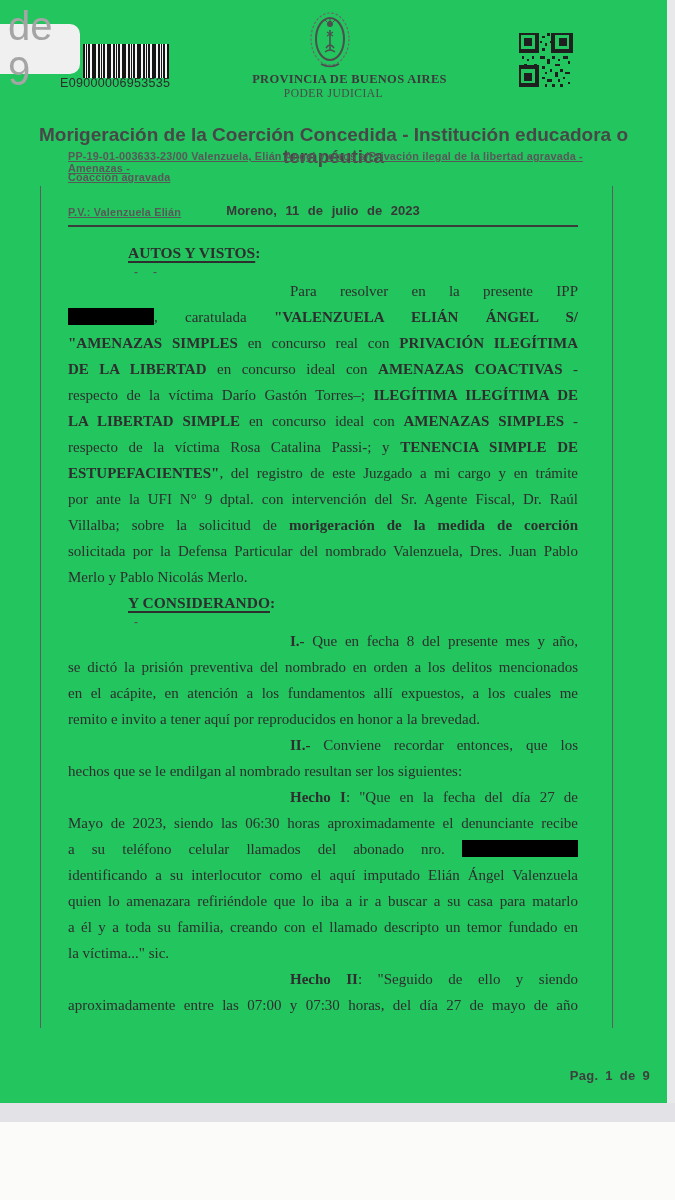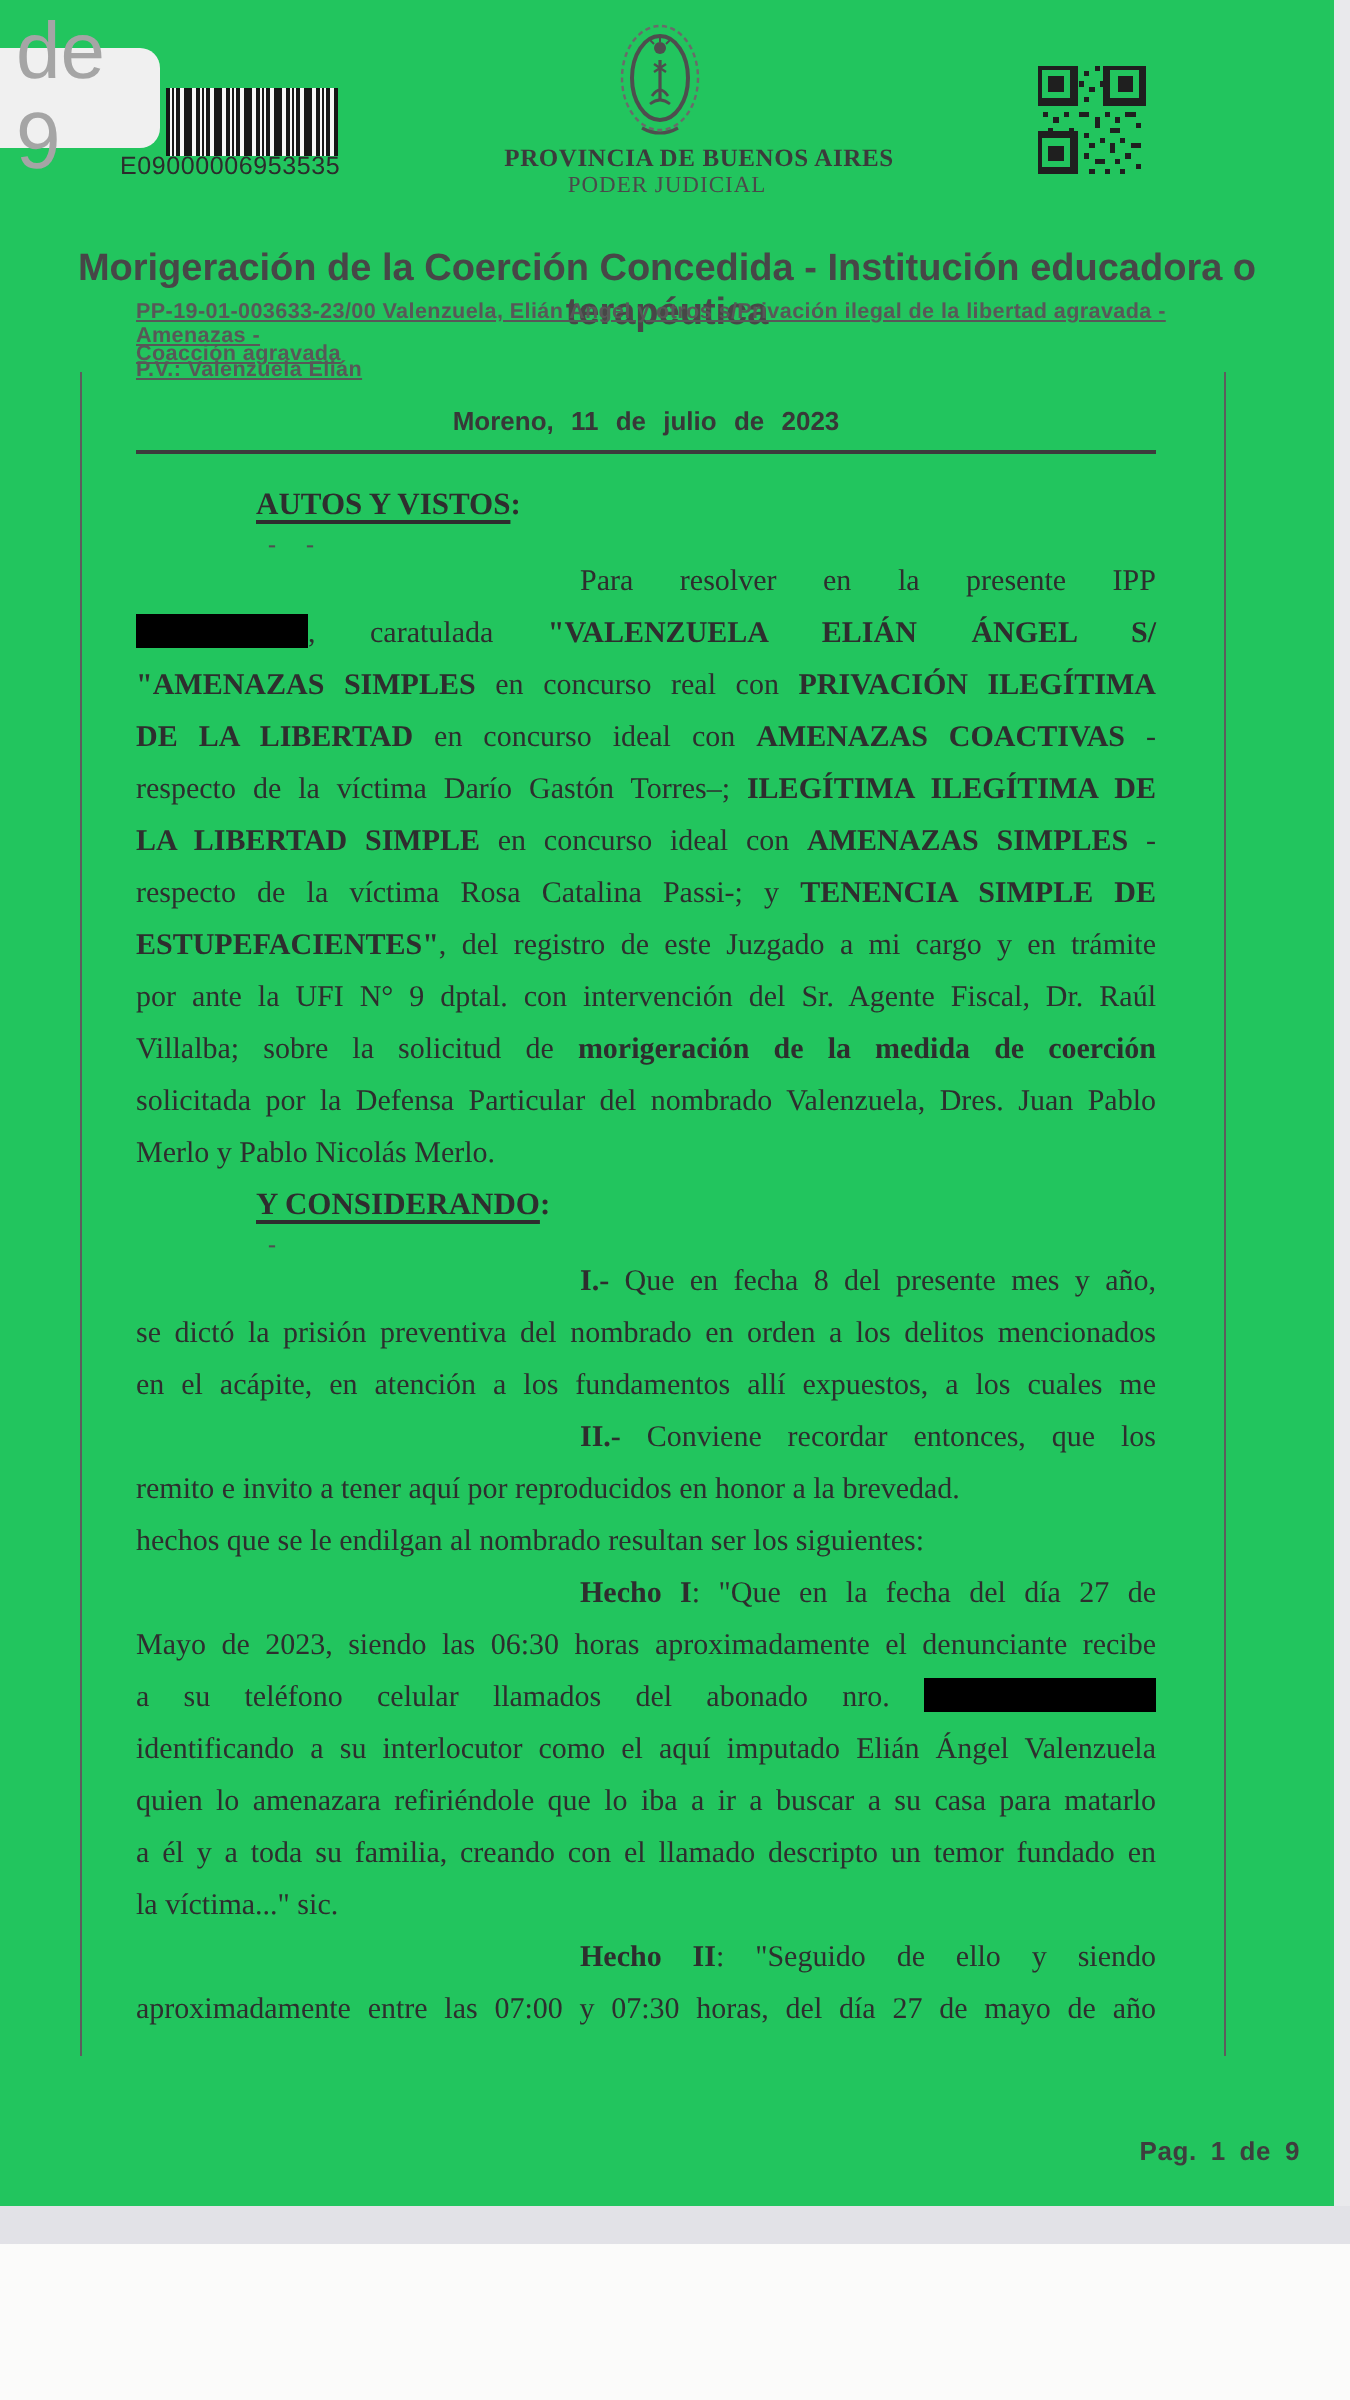--- a/index.html
+++ b/index.html
@@ -40,21 +40,21 @@
     font-family:"Liberation Sans",sans-serif;font-size:19px;font-weight:600;
     color:#474747;
   }
   .case1,.case2,.pv{
     position:absolute;left:68px;width:540px;
     font-family:"Liberation Sans",sans-serif;font-size:10.8px;font-weight:600;
     color:#585858;letter-spacing:.2px;text-decoration:underline;
   }
   .case1{top:150px;}
   .case2{top:171px;}
-  .pv{top:179px;}
+  .pv{top:206px;}
   .dateline{
     position:absolute;top:203px;left:68px;width:510px;text-align:center;
     font-family:"Liberation Sans",sans-serif;font-size:13px;font-weight:600;
     color:#383838;word-spacing:5px;
   }
   .rule{position:absolute;left:68px;top:225px;width:510px;border-top:2px solid #3c3c3c;}
   .vline{position:absolute;top:186px;width:0;height:842px;border-left:1.5px solid #5d5d5d;}
   .vline.left{left:40px;}
   .vline.right{left:612px;}
   
@@ -187,22 +187,22 @@
         <div class="line"><span class="b">ESTUPEFACIENTES"</span><span>, del registro de este Juzgado a mi cargo y en trámite</span></div>
         <div class="line"><span>por ante la UFI N° 9 dptal. con intervención del Sr. Agente Fiscal, Dr. Raúl</span></div>
         <div class="line"><span>Villalba; sobre la solicitud de </span><span class="b">morigeración de la medida de coerción</span></div>
         <div class="line"><span>solicitada por la Defensa Particular del nombrado Valenzuela, Dres. Juan Pablo</span></div>
         <div class="line l"><span>Merlo y Pablo Nicolás Merlo.</span></div>
         <div class="line head"><span class="b u">Y CONSIDERANDO</span><span class="b">:</span></div>
         <div class="line dash"><span>-</span></div>
         <div class="line ind"><span class="b">I.-</span><span> Que en fecha 8 del presente mes y año,</span></div>
         <div class="line"><span>se dictó la prisión preventiva del nombrado en orden a los delitos mencionados</span></div>
         <div class="line"><span>en el acápite, en atención a los fundamentos allí expuestos, a los cuales me</span></div>
+        <div class="line l"><span>remito e invito a tener aquí por reproducidos en honor a la brevedad.</span></div>
         <div class="line ind"><span class="b">II.-</span><span> Conviene recordar entonces, que los</span></div>
-        <div class="line l"><span>remito e invito a tener aquí por reproducidos en honor a la brevedad.</span></div>
         <div class="line l"><span>hechos que se le endilgan al nombrado resultan ser los siguientes:</span></div>
         <div class="line ind"><span class="b">Hecho I</span><span>: "Que en la fecha del día 27 de</span></div>
         <div class="line"><span>Mayo de 2023, siendo las 06:30 horas aproximadamente el denunciante recibe</span></div>
         <div class="line"><span>a su teléfono celular llamados del abonado nro. </span><span class="redact" style="width: 116px;"></span></div>
         <div class="line"><span>identificando a su interlocutor como el aquí imputado Elián Ángel Valenzuela</span></div>
         <div class="line"><span>quien lo amenazara refiriéndole que lo iba a ir a buscar a su casa para matarlo</span></div>
         <div class="line"><span>a él y a toda su familia, creando con el llamado descripto un temor fundado en</span></div>
         <div class="line l"><span>la víctima..." sic.</span></div>
         <div class="line ind"><span class="b">Hecho II</span><span>: "Seguido de ello y siendo</span></div>
         <div class="line"><span>aproximadamente entre las 07:00 y 07:30 horas, del día 27 de mayo de año</span></div>

